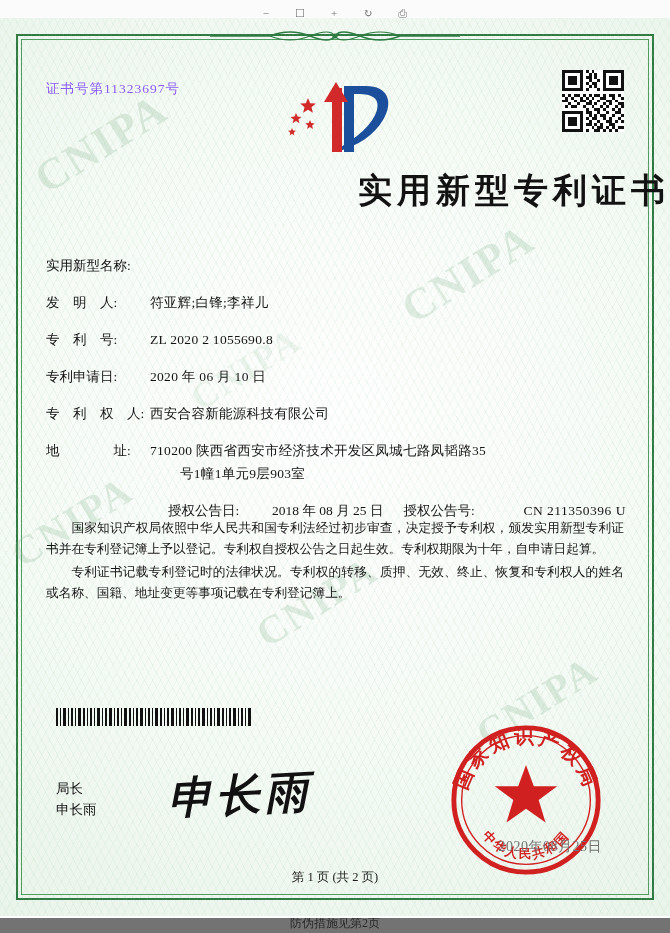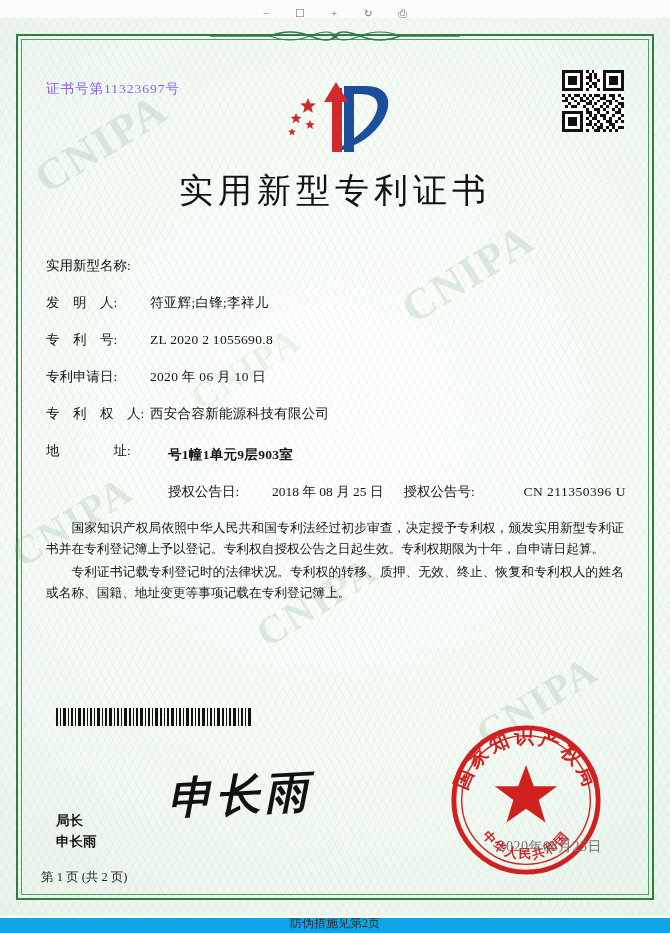--- a/index.html
+++ b/index.html
@@ -145,23 +145,23 @@
     transform: translateX(-50%);
     width: 130px;
     height: 78px;
   }
 
   
   .cert-title {
     position: absolute;
     top: 150px;
     left: 0; right: 0;
-    text-align: center;
+    text-align: right;
     font-size: 34px;
-    font-weight: normal;
+    font-weight: bold;
     letter-spacing: 5px;
     color: #121212;
     font-family: "DejaVu Serif", "Liberation Serif", serif;
   }
 
   
   .fields {
     position: absolute;
     top: 238px;
     left: 46px;
@@ -181,22 +181,21 @@
     letter-spacing: 0px;
     white-space: nowrap;
   }
   .row .val {
     flex: 1;
     letter-spacing: 0.3px;
   }
   .row .val .line2 {
     display: block;
     margin-top: 4px;
-    margin-left: 18px;
-    font-weight: bold;
+    margin-left: 30px;
   }
   .row.inline-two {
     justify-content: flex-end;
   }
   .row .lbl2 {
     width: 120px;
     flex: 0 0 120px;
     margin-left: 20px;
     white-space: nowrap;
   }
@@ -228,24 +227,24 @@
     top: 690px;
     left: 56px;
     width: 196px;
     height: 18px;
   }
 
   
   .sig-label {
     position: absolute;
     left: 56px;
-    top: 792px;
+    top: 760px;
     font-size: 13.5px;
     line-height: 21px;
-    font-weight: bold;
+    font-weight: normal;
     color: #111;
   }
   .sig-script {
     position: absolute;
     left: 168px;
     top: 748px;
     font-size: 44px;
     font-family: "DejaVu Serif", serif;
     font-style: italic;
     font-weight: bold;
@@ -271,38 +270,37 @@
     letter-spacing: 0.5px;
     font-family: "Liberation Serif", serif;
     z-index: 9;
   }
 
   
   .page-foot {
     position: absolute;
     bottom: 30px;
     left: 0; right: 0;
-    text-align: left;
+    text-align: center;
     font-size: 12.5px;
     color: #1d1d1d;
-    margin-left: 41px;
   }
 
   
   .below-clip {
     position: absolute;
     top: 918px;
     left: 0;
     width: 670px;
     height: 15px;
     overflow: hidden;
     text-align: center;
     font-size: 12px;
     color: #2a2a2a;
-    background: #0ea5e9;
+    background: #737373;
   }
   .below-clip span { display: inline-block; transform: translateY(-3px); }
 </style>
 </head>
 <body>
 
 <div class="toolbar-strip">
   <div class="tb-ico">−</div>
   <div class="tb-ico">☐</div>
   <div class="tb-ico">+</div>
@@ -486,20 +484,21 @@
       </div>
 
       <div class="row">
         <div class="lbl">专　利　权　人:</div>
         <div class="val">西安合容新能源科技有限公司</div>
       </div>
 
       <div class="row">
         <div class="lbl">地　　　　址:</div>
         <div class="val">
+          <span>710200 陕西省西安市经济技术开发区凤城七路凤韬路35</span>
           <span class="line2">号1幢1单元9层903室</span>
         </div>
       </div>
 
       <div class="row inline-two">
         <div class="lbl">授权公告日:</div>
         <div class="val2">2018 年 08 月 25 日</div>
         <div class="lbl2">授权公告号:</div>
         <div class="val2 spaced">CN 211350396 U</div>
       </div>

